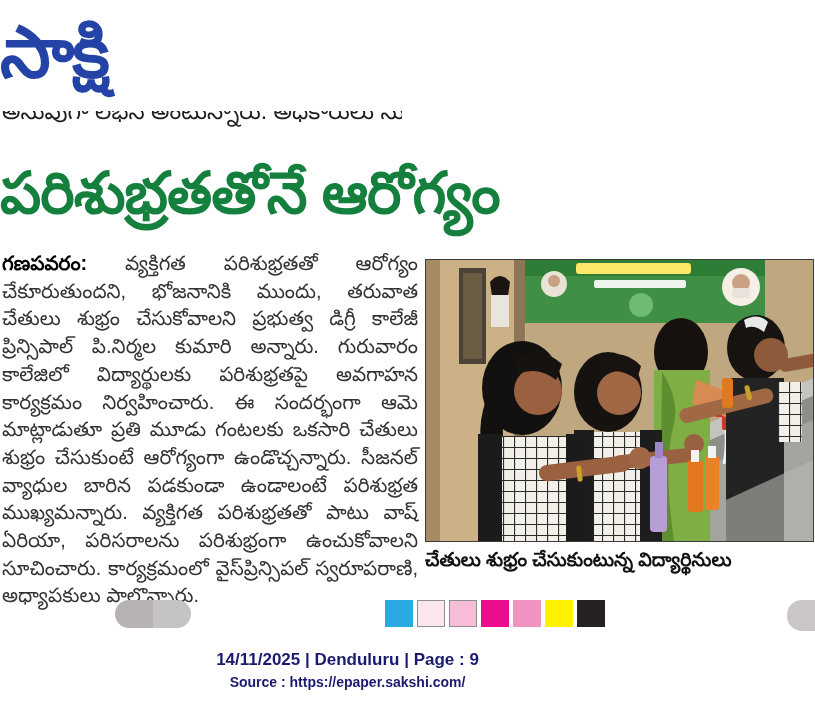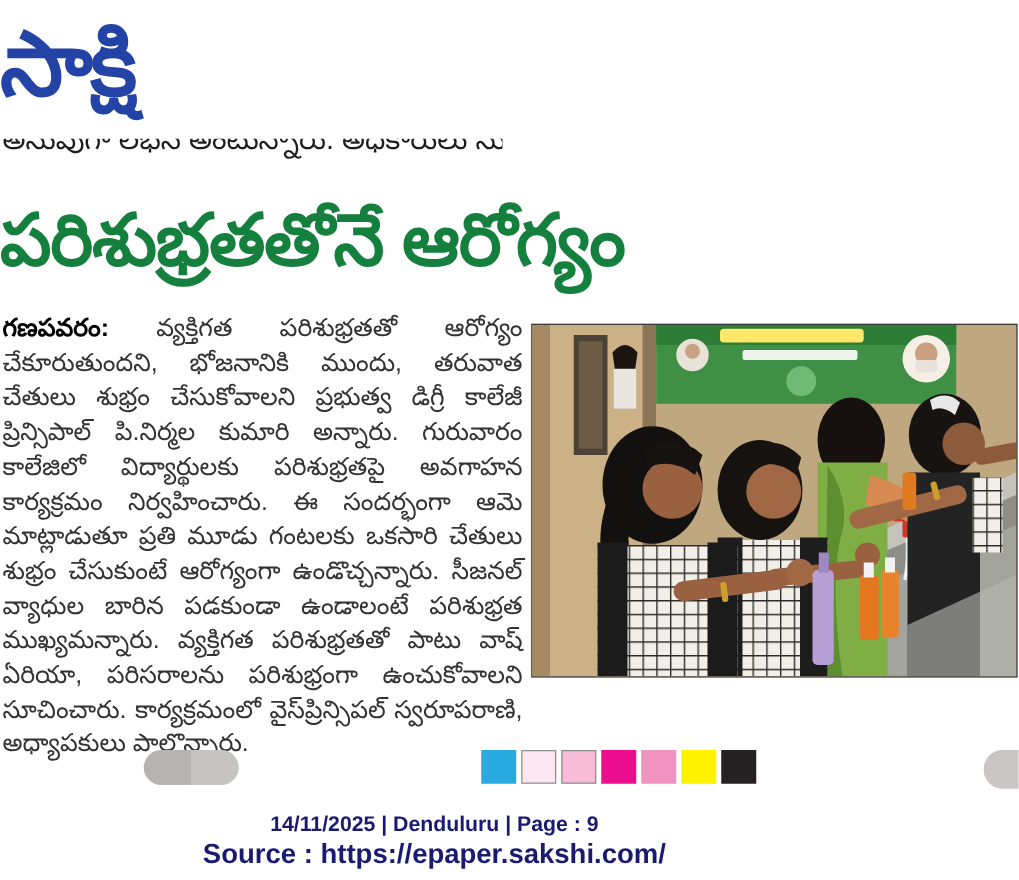--- a/index.html
+++ b/index.html
@@ -64,21 +64,21 @@
     position:absolute;left:385px;top:600px;height:27px;
     display:flex;gap:4px;align-items:stretch;
   }
   .swatch{width:28px;height:27px;box-sizing:border-box;}
   
   .footer{
     position:absolute;left:0;top:648px;width:695px;text-align:center;
     color:#1a1a70;font-weight:bold;
   }
   .footer-line1{font-size:17px;line-height:23px;}
-  .footer-line2{font-size:22px;line-height:23px;}
+  .footer-line2{font-size:14px;line-height:23px;}
 </style>
 </head>
 <body>
 
 <div class="page">
 
   <div class="masthead">
     <span class="logo">సాక్షి</span>
   </div>
 
@@ -180,20 +180,21 @@
       <rect x="262" y="200" width="15" height="52" rx="3" fill="#e4761f"></rect>
       <rect x="279" y="196" width="14" height="54" rx="3" fill="#e8832b"></rect>
       <rect x="265" y="190" width="8" height="12" fill="#f3f3f3"></rect>
       <rect x="282" y="186" width="8" height="12" fill="#f3f3f3"></rect>
       <rect x="296" y="118" width="11" height="30" rx="3" fill="#e07a20"></rect>
 
       <polygon points="300,240 387,200 387,281 300,281" fill="#b9b9b2" opacity="0.6"></polygon>
     </svg>
   </div>
 
+  <div class="caption">చేతులు శుభ్రం చేసుకుంటున్న విద్యార్థినులు</div>
 
   <div class="pill-left"></div>
   <div class="color-bar">
       <div class="swatch" style="background: rgb(41, 171, 226);"></div>
       <div class="swatch" style="background: rgb(252, 230, 240); border: 1px solid rgb(143, 143, 143);"></div>
       <div class="swatch" style="background: rgb(248, 188, 216); border: 1px solid rgb(143, 143, 143);"></div>
       <div class="swatch" style="background: rgb(236, 14, 143);"></div>
       <div class="swatch" style="background: rgb(241, 147, 192);"></div>
       <div class="swatch" style="background: rgb(254, 242, 0);"></div>
       <div class="swatch" style="background: rgb(37, 33, 34);"></div>

